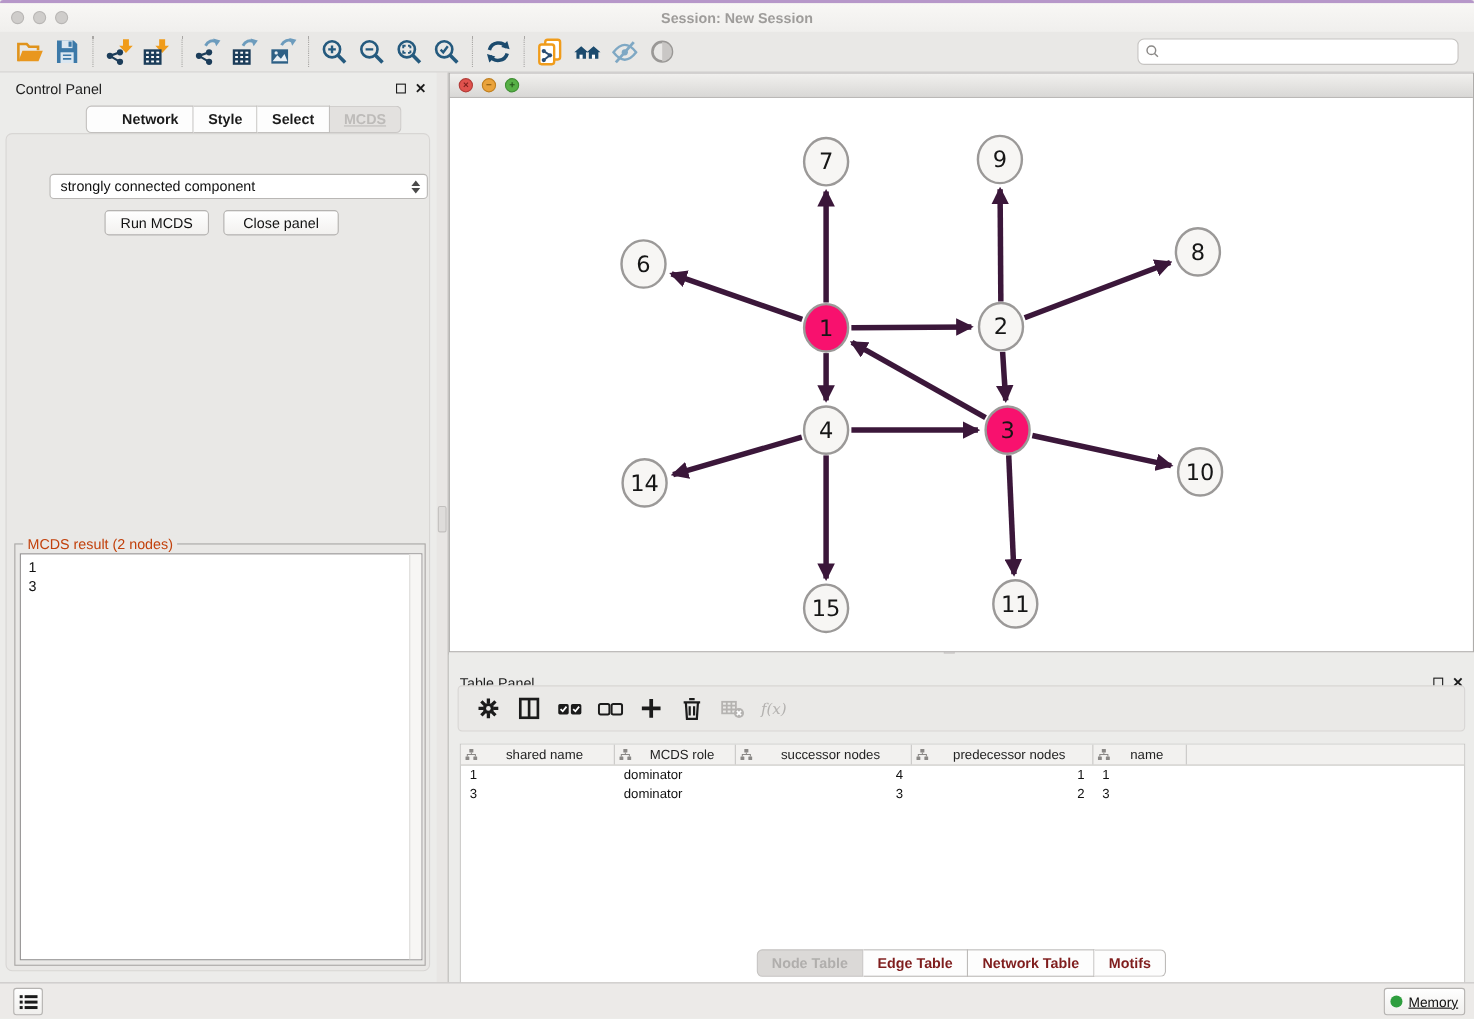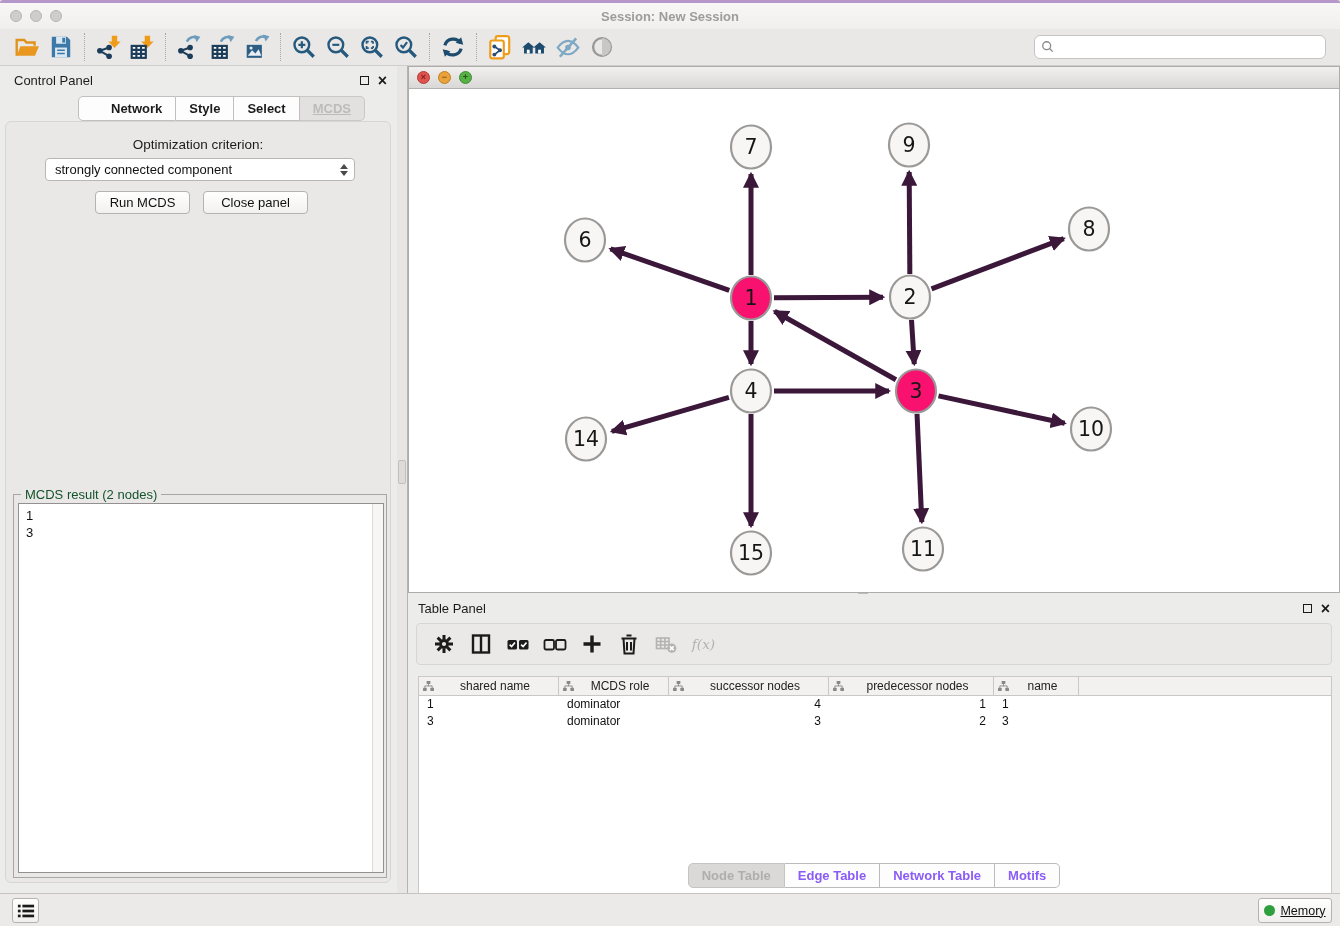--- a/index.html
+++ b/index.html
@@ -39,32 +39,32 @@
   .close-x { font-size:16px; font-weight:bold; color:#1b1b1b; line-height:9px; }
   #cp-tabs { position:absolute; left:78px; top:30px; display:flex; }
   .cp-tab { font-size:13px; font-weight:600; color:#1b1b1b; background:#fdfdfd; border:1px solid #c2c0be;
     border-left:none; padding:4px 13px; }
   .cp-tab:first-child { border-left:1px solid #c2c0be; border-radius:5px 0 0 5px;padding-left:32px; }
   .cp-tab:last-child { border-radius:0 5px 5px 0;text-decoration:underline; }
   .cp-tab.active { background:#e3e1df; color:#bdbbb9; border-color:#cac8c6; }
   #cp-inner { position:absolute; left:5px; top:55px; width:386px; height:762px;
     background:#e9e8e6; border:1px solid #d8d6d4; border-radius:6px; }
   #opt-label { position:absolute; left:0; top:15px; width:100%; text-align:center; font-size:13.5px; color:#1b1b1b; }
-  #opt-select { position:absolute; left:39px; top:36px; width:310px; height:23px; background:#fff;
+  #opt-select { position:absolute; left:39px; top:36px; width:344px; height:23px; background:#fff;
     border:1px solid #b9b7b5; border-radius:4px; display:flex; align-items:center; padding:0 6px 0 9px; font-size:13px; color:#111; }
   .chevrons { margin-left:auto; display:flex; flex-direction:column; gap:2px; align-items:center; }
   .chev-up { width:0; height:0; border-left:4px solid transparent; border-right:4px solid transparent; border-bottom:5px solid #4a4a4a; }
   .chev-dn { width:0; height:0; border-left:4px solid transparent; border-right:4px solid transparent; border-top:5px solid #4a4a4a; }
   .push-btn { position:absolute; height:23px; background:linear-gradient(#ffffff,#f2f1ef);
     border:1px solid #b5b3b1; border-radius:4px; font-size:13px; color:#111;
     display:flex; align-items:center; justify-content:center; }
   #run-btn { left:89px; top:69px; width:95px; }
   #closepanel-btn { left:197px; top:69px; width:105px; }
   #result-group { position:absolute; left:7px; top:372px; width:374px; height:384px; border:1px solid #a8a6a4; }
-  #result-title { position:absolute; left:7px; top:-8px; background:#e9e8e6; padding:0 4px; font-size:13px; color:#14532d; }
+  #result-title { position:absolute; left:7px; top:-8px; background:#e9e8e6; padding:0 4px; font-size:13px; color:#c2410c; }
   #result-area { position:absolute; left:4px; top:8px; width:366px; height:370px; background:#fff; border:1px solid #929090; }
   #result-text { position:absolute; left:0; top:0; right:12px; bottom:0; padding:3px 7px; font-size:13px; line-height:17px;
     color:#111; white-space:pre; font-family:"Liberation Sans",sans-serif; }
   #result-scroll { position:absolute; right:0; top:0; width:11px; height:100%; background:#f7f6f4; border-left:1px solid #dddbd9; }
 
   
   #v-split { left:397px; top:66px; width:11px; height:827px; background:#e8e6e4; border-right:1px solid #b5b3b1; }
   #v-split-handle { position:absolute; left:1px; top:394px; width:8px; height:24px; background:#dedcda; border:1px solid #c2c0be; border-radius:2px; }
   #h-split-handle { left:858px; top:588px; width:10px; height:6px; background:#dad8d6; border:1px solid #bdbbb9; }
 
@@ -75,35 +75,35 @@
   .mini-btn { width:13px; height:13px; border-radius:50%; margin-left:8px; font-size:9px; font-weight:bold;
     display:flex; align-items:center; justify-content:center; line-height:1; }
   #net-close { background:#e0524d; border:1px solid #b23b37; color:#7e201d; }
   #net-min  { background:#eaa33c; border:1px solid #c07f1f; color:#8a5a0e; }
   #net-max  { background:#57b046; border:1px solid #3f8f33; color:#23541b; }
   #net-title { position:absolute; left:0; right:0; text-align:center; font-size:13px; color:#2b2b2b; }
   #graph-svg { position:absolute; left:0; top:22px; }
 
   
   #table-panel { left:408px; top:595px; width:932px; height:298px; background:#ececea; }
-  #tp-header { position:absolute; left:0; top:0; width:100%; height:26px; display:flex; align-items:center; }
+  #tp-header { position:absolute; left:0; top:12px; width:100%; height:26px; display:flex; align-items:center; }
   #tp-title { font-size:13px; color:#1c1c1c; margin-left:10px; }
   #tp-toolbar { position:absolute; left:8px; top:28px; width:916px; height:42px; background:#eae9e7;
     border:1px solid #d8d6d4; border-radius:4px; display:flex; align-items:center; padding:0 8px; }
   .tpbtn { width:37px; height:32px; display:flex; align-items:center; justify-content:center; }
   .tpbtn svg { width:24px; height:24px; }
   #data-table { position:absolute; left:10px; top:81px; width:914px; height:224px; background:#fff; border:1px solid #c9c8c6; }
   #thead-row { display:flex; height:19px; background:#f2f1ef; border-bottom:1px solid #c9c8c6; }
   .th { display:flex; align-items:center; border-right:1px solid #c9c8c6; padding:0 4px; font-size:12px; color:#222; }
   .th .th-label { flex:1; text-align:center; }
   .th svg { flex:0 0 auto; margin-right:2px; }
   .tr { display:flex; height:17px; }
   .td { font-size:12px; color:#111; padding:0 8px; line-height:17px; overflow:hidden; }
   #tp-tabs { position:absolute; left:0; top:268px; width:100%; display:flex; justify-content:center; }
-  .tp-tab { font-size:13px; font-weight:600; color:#8b5cf6; background:#fdfdfd; border:1px solid #bdbbb9;
+  .tp-tab { font-size:13px; font-weight:600; color:#7f1d1d; background:#fdfdfd; border:1px solid #bdbbb9;
     border-left:none; padding:4px 13px; }
   .tp-tab:first-child { border-left:1px solid #bdbbb9; border-radius:5px 0 0 5px; }
   .tp-tab:last-child { border-radius:0 5px 5px 0; }
   .tp-tab.active { background:#dbd9d7; color:#b0aeac; border-color:#c6c4c2; }
 
   
   #status-bar { left:0; top:893px; width:1340px; height:33px; background:#eceae8; border-top:1px solid #c6c4c2; }
   #list-btn { position:absolute; left:12px; top:4px; width:27px; height:25px; background:linear-gradient(#fff,#f0efed);
     border:1px solid #b5b3b1; border-radius:3px; display:flex; align-items:center; justify-content:center; }
   #memory-btn { position:absolute; right:8px; top:4px; width:74px; height:25px; background:linear-gradient(#fff,#f0efed);
@@ -281,21 +281,20 @@
       <span class="close-x">×</span>
     </span>
   </div>
   <div id="cp-tabs">
       <span class="cp-tab">Network</span>
       <span class="cp-tab">Style</span>
       <span class="cp-tab">Select</span>
       <span class="cp-tab active">MCDS</span>
     </div>
   <div id="cp-inner">
-    <div id="opt-label">Optimization criterion:</div>
     <div id="opt-select">
       <span>strongly connected component</span>
       <span class="chevrons">
           <span class="chev-up"></span>
           <span class="chev-dn"></span>
         </span>
     </div>
     <div class="push-btn" id="run-btn">Run MCDS</div>
     <div class="push-btn" id="closepanel-btn">Close panel</div>
     <div id="result-group">

